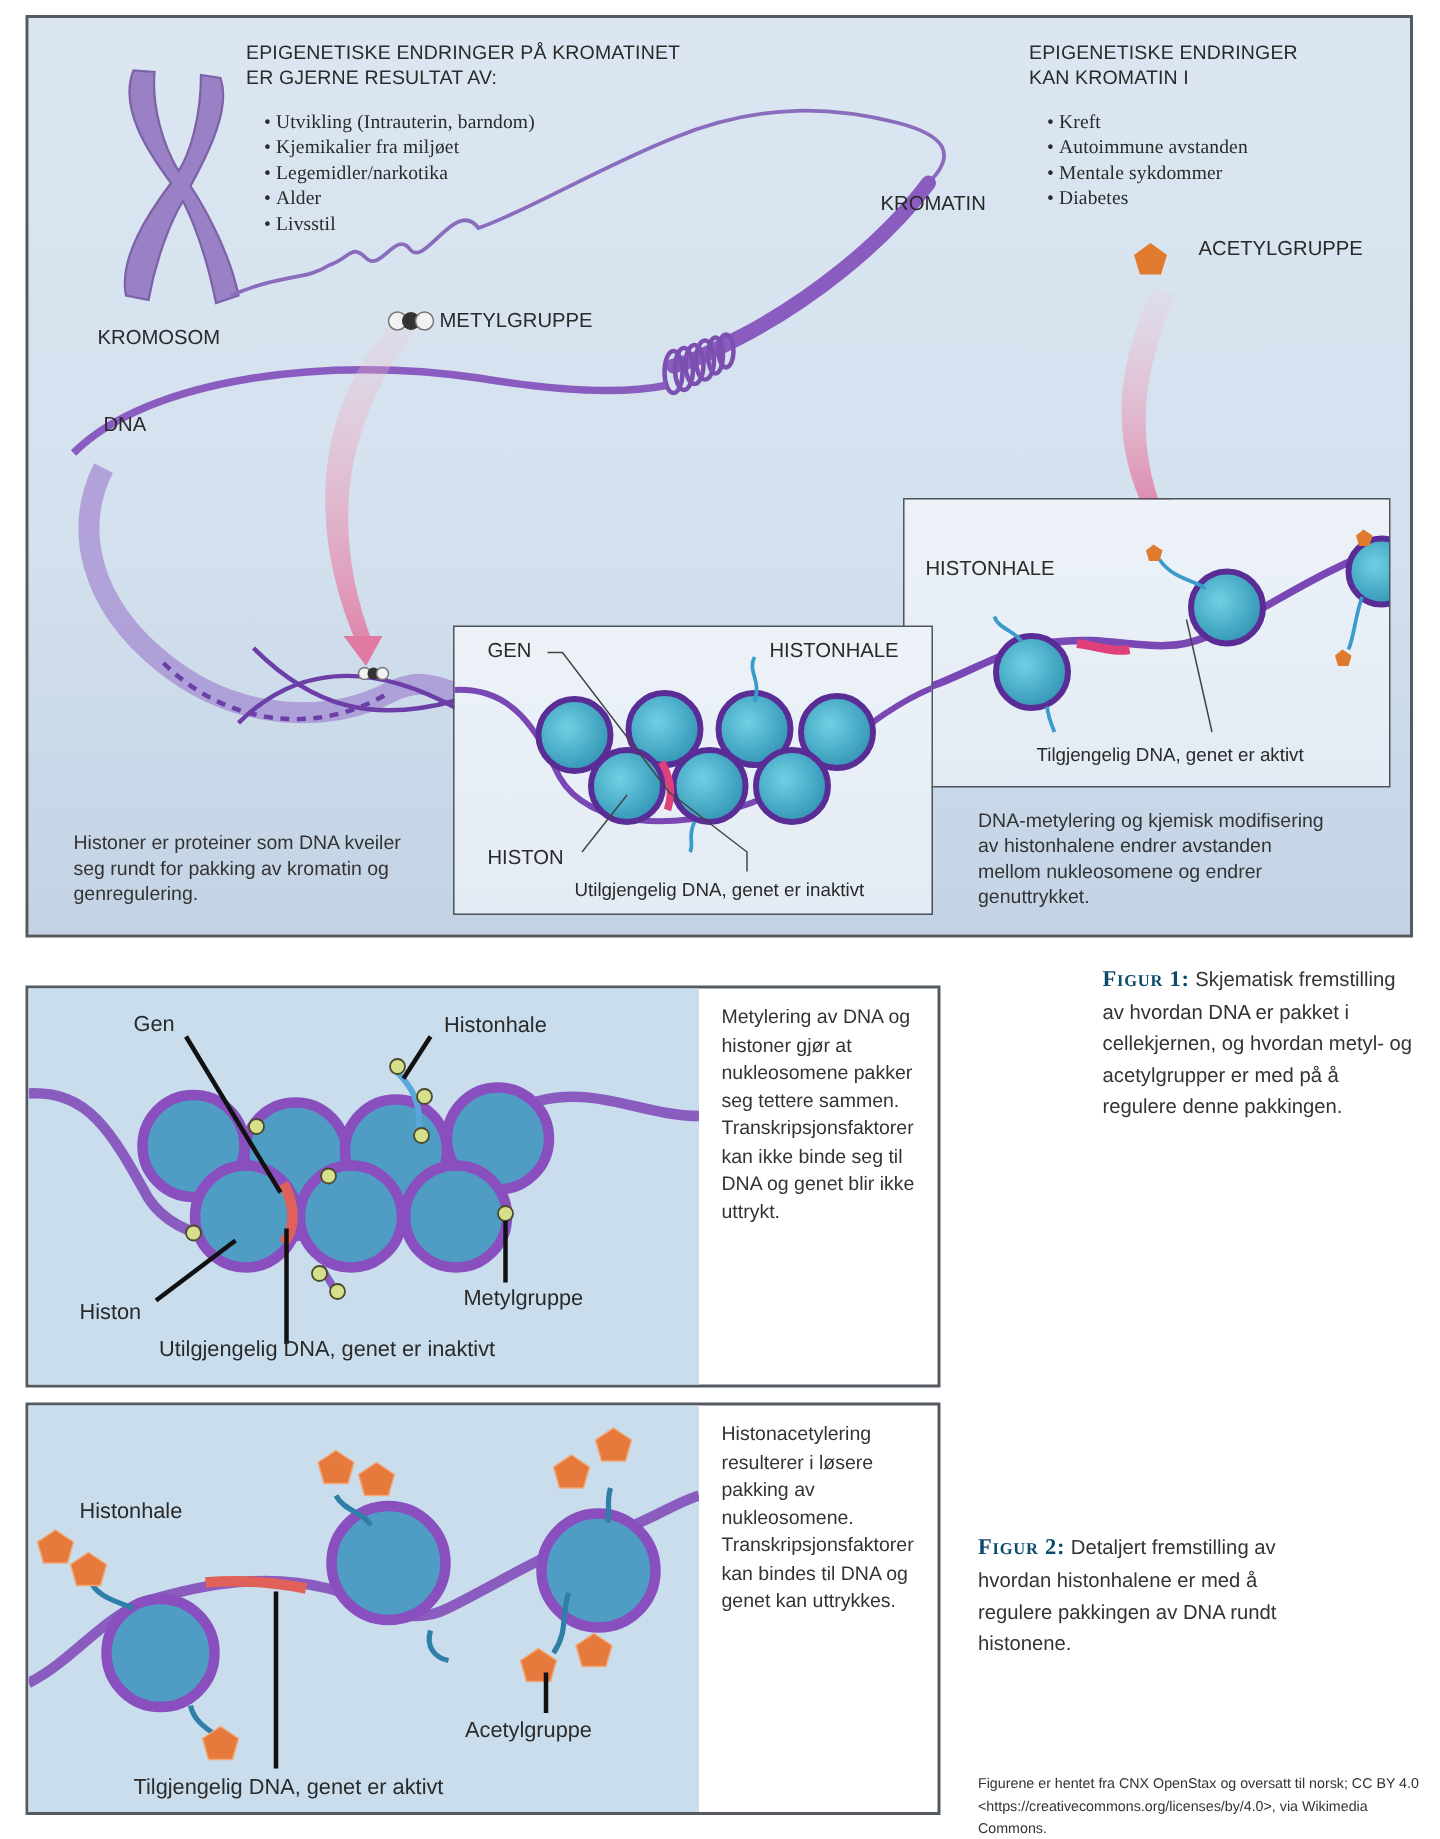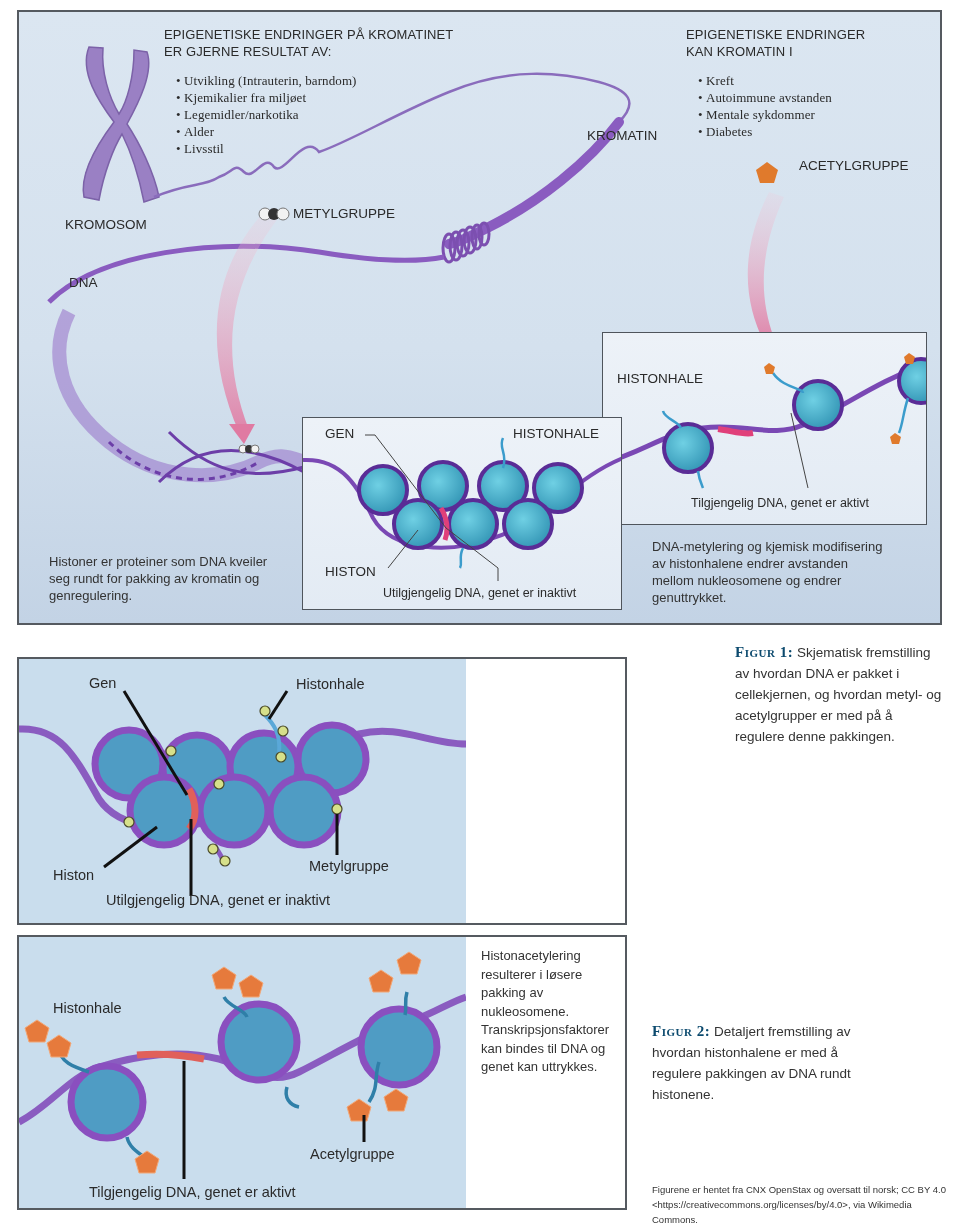--- a/index.html
+++ b/index.html
@@ -207,20 +207,21 @@
         <line x1="318" y1="155" x2="318" y2="196"></line>
         <line x1="172" y1="160" x2="172" y2="237"></line>
       </g>
     </svg>
     <div class="abs art-label" style="left:70px; top:16px;">Gen</div>
     <div class="abs art-label" style="left:277px; top:17px;">Histonhale</div>
     <div class="abs art-label" style="left:34px; top:208px;">Histon</div>
     <div class="abs art-label" style="left:290px; top:199px;">Metylgruppe</div>
     <div class="abs art-label" style="left:87px; top:233px;">Utilgjengelig DNA, genet er inaktivt</div>
   </div>
+  <div class="txt">Metylering av DNA og histoner gjør at nukleosomene pakker seg tettere sammen. Transkripsjonsfaktorer kan ikke binde seg til DNA og genet blir ikke uttrykt.</div>
 </div>
 
 <div class="abs fig2" style="top:935px; height:275px;">
   <div class="art">
     <svg width="447" height="273" viewBox="0 0 447 273" style="position:absolute;left:0;top:0">
       <path d="M0 185 C30 170 50 140 80 130 C120 118 160 112 200 122 C230 130 250 150 280 135 C320 115 350 95 380 88 C410 80 430 65 447 60" fill="none" stroke="#8a5cc0" stroke-width="7"></path>
       <path d="M118 118 C140 116 165 118 185 122" fill="none" stroke="#e0605a" stroke-width="7"></path>
       <g stroke="#8a4fbf" stroke-width="7">
         <circle cx="88" cy="165" r="36" fill="#4f9cc4"></circle>
         <circle cx="240" cy="105" r="38" fill="#4f9cc4"></circle>

